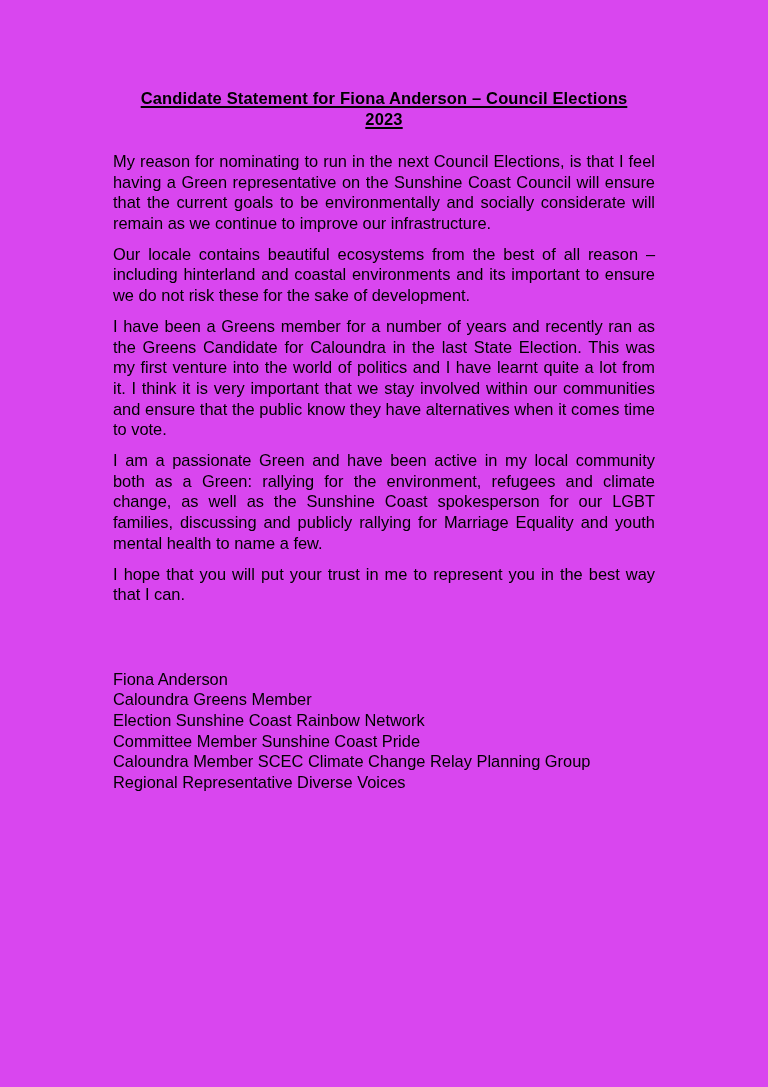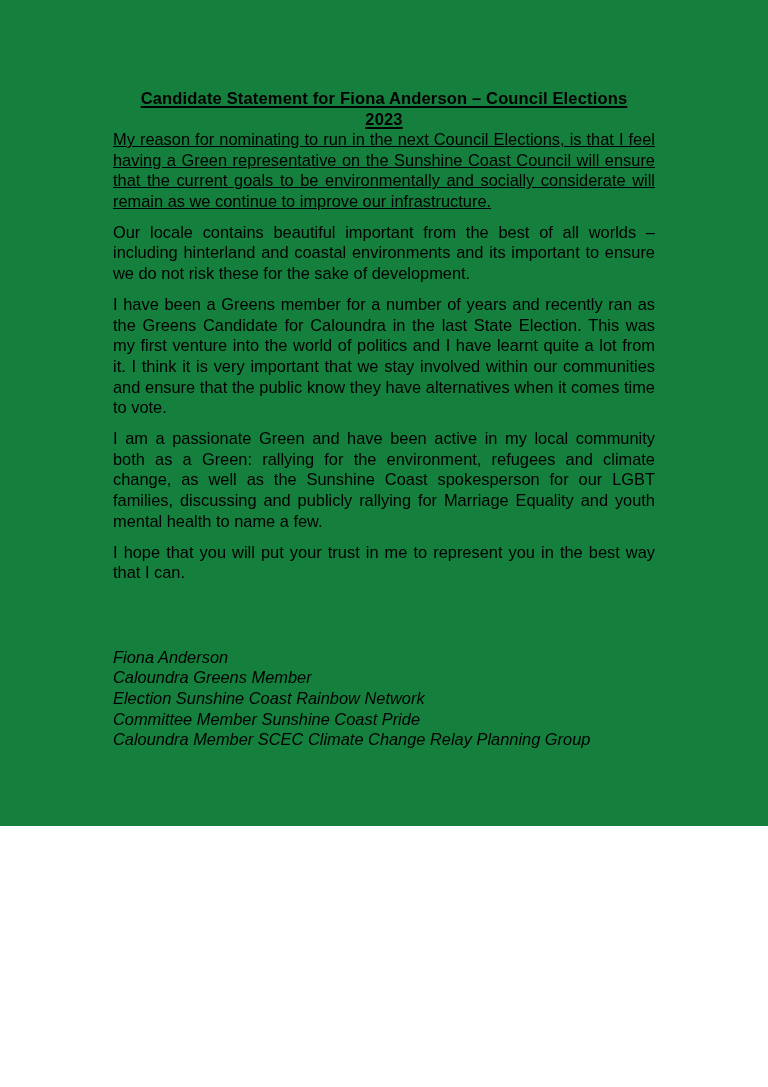--- a/index.html
+++ b/index.html
@@ -7,22 +7,22 @@
     padding: 0;
     background: #ffffff;
   }
   body {
     font-family: "Liberation Sans", sans-serif;
     color: #000000;
   }
   .page {
     position: relative;
     width: 768px;
-    height: 826px;
-    background: #15803d;
+    height: 1087px;
+    background: #d946ef;
     overflow: hidden;
     box-sizing: border-box;
   }
   .content {
     position: absolute;
     left: 113px;
     top: 88px;
     width: 542px;
   }
   .doc-title {
@@ -53,47 +53,47 @@
     height: 52px;
   }
   .sig-block {
     margin: 0;
   }
   .sig-line {
     font-size: 16.4px;
     line-height: 20.6px;
     text-align: left;
     white-space: nowrap;
-    font-style: italic;
   }
   .para-gap-top {
-    text-decoration: underline;
+    margin-top: 22px;
   }
 </style>
 </head>
 <body>
 
 <div class="page">
   <div class="content">
 
     <h1 class="doc-title">
       <span class="tline">Candidate Statement for Fiona Anderson – Council Elections </span><br>
       <span class="tline">2023</span>
     </h1>
 
     <p class="body-para para-gap-top">My reason for nominating to run in the next Council Elections, is that I feel having a Green representative on the Sunshine Coast Council will ensure that the current goals to be environmentally and socially considerate will remain as we continue to improve our infrastructure.</p>
-    <p class="body-para">Our locale contains beautiful important from the best of all worlds – including hinterland and coastal environments and its important to ensure we do not risk these for the sake of development.</p>
+    <p class="body-para">Our locale contains beautiful ecosystems from the best of all reason – including hinterland and coastal environments and its important to ensure we do not risk these for the sake of development.</p>
     <p class="body-para">I have been a Greens member for a number of years and recently ran as the Greens Candidate for Caloundra in the last State Election. This was my first venture into the world of politics and I have learnt quite a lot from it. I think it is very important that we stay involved within our communities and ensure that the public know they have alternatives when it comes time to vote.</p>
     <p class="body-para">I am a passionate Green and have been active in my local community both as a Green: rallying for the environment, refugees and climate change, as well as the Sunshine Coast spokesperson for our LGBT families, discussing and publicly rallying for Marriage Equality and youth mental health to name a few.</p>
     <p class="body-para last-para">I hope that you will put your trust in me to represent you in the best way that I can.</p>
 
     <div class="spacer-gap"></div>
 
     <div class="sig-block">
       <div class="sig-line">Fiona Anderson</div>
       <div class="sig-line">Caloundra Greens Member</div>
       <div class="sig-line">Election Sunshine Coast Rainbow Network</div>
       <div class="sig-line">Committee Member Sunshine Coast Pride</div>
       <div class="sig-line">Caloundra Member SCEC Climate Change Relay Planning Group</div>
+      <div class="sig-line">Regional Representative Diverse Voices</div>
     </div>
 
   </div>
 </div>
 
 </body></html>

